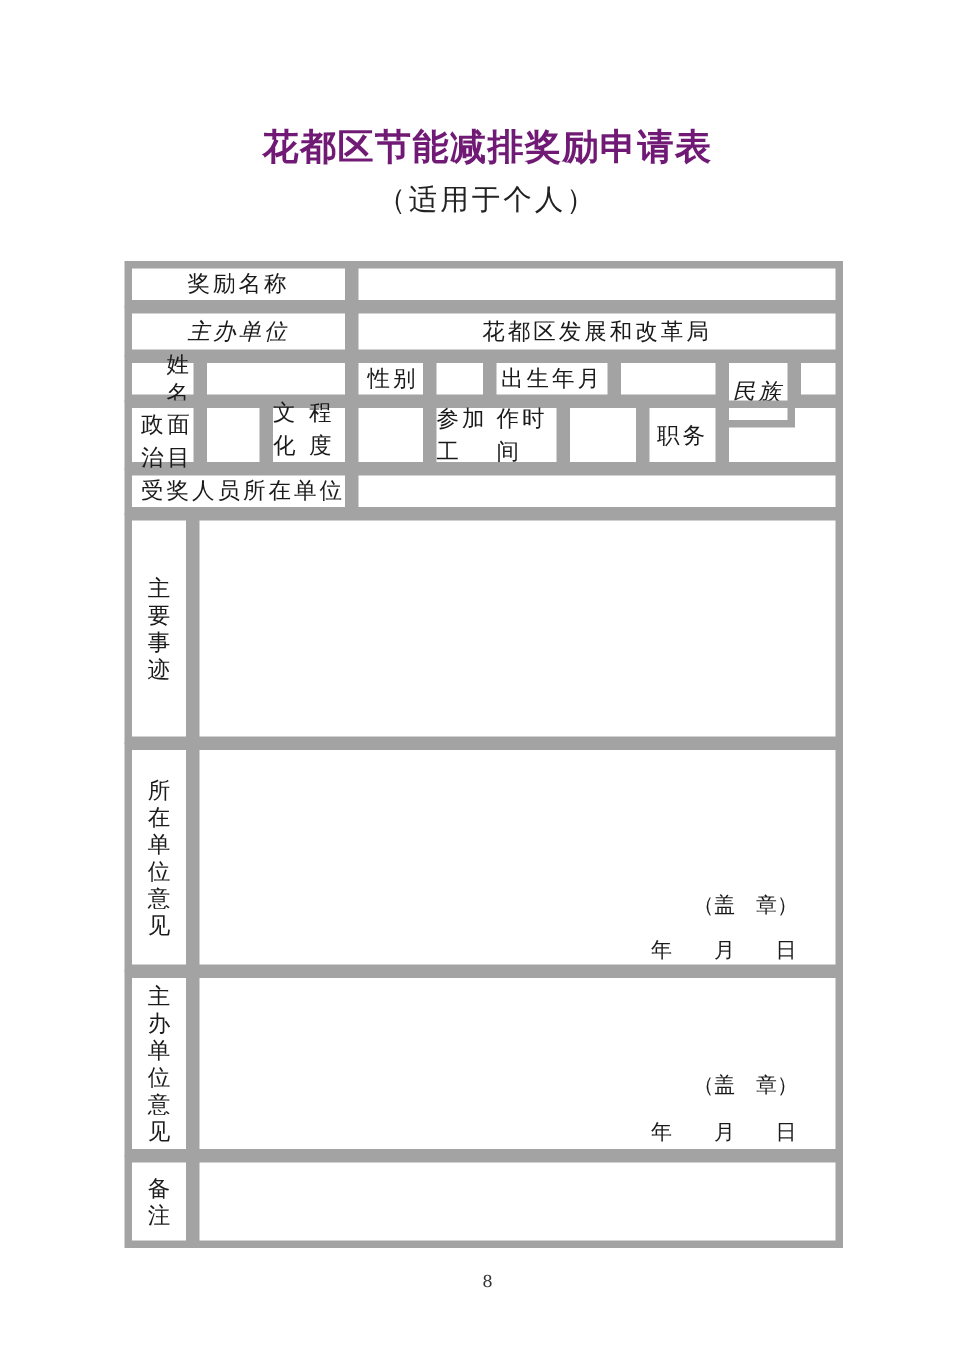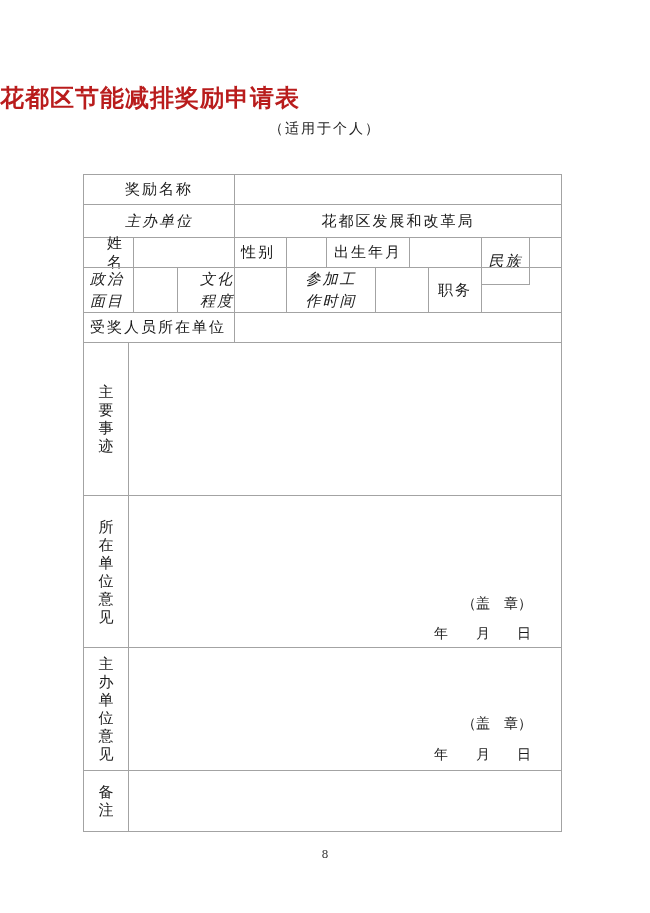--- a/index.html
+++ b/index.html
@@ -2,35 +2,35 @@
 <html><head>
 <meta charset="utf-8">
 <style>
   html, body { margin: 0; padding: 0; }
   body {
     width: 650px; height: 913px; background: #ffffff; position: relative;
     font-family: "DejaVu Serif", "Liberation Serif", serif; color: #1a1a1a;
     overflow: hidden;
   }
   .title {
-    position: absolute; left: 0; width: 650px; top: 82px; text-align: left;
+    position: absolute; left: 0; width: 650px; top: 82px; text-align: center;
     font-family: "DejaVu Sans", "Liberation Sans", sans-serif;
-    font-size: 24px; font-weight: bold; letter-spacing: 1px; color: #b91c1c;
+    font-size: 24px; font-weight: bold; letter-spacing: 1px; color: #701a75;
   }
   .subtitle {
     position: absolute; left: 0; width: 650px; top: 120px; text-align: center;
-    font-size: 14px; letter-spacing: 2px; color: #222;
+    font-size: 19px; letter-spacing: 2px; color: #222;
   }
   .cell {
-    position: absolute; box-sizing: border-box; border: 1px solid #a3a3a3;
+    position: absolute; box-sizing: border-box; border: 5px solid #a3a3a3;
     display: flex; align-items: center; font-size: 15px; letter-spacing: 2px;
   }
   .c { justify-content: center; }
   .l { justify-content: flex-start; padding-left: 6px; }
-  .two { flex-direction: column; line-height: 22px; font-style: italic; }
+  .two { flex-direction: row; line-height: 22px; }
   .vert { flex-direction: column; justify-content: center; align-items: center; line-height: 18px; letter-spacing: 0; }
   .vert span { display: block; }
   .seal { position: absolute; font-size: 14px; letter-spacing: 0; }
   .pageno { position: absolute; left: 0; width: 650px; top: 848px; text-align: center; font-size: 11px; color: #333; }
 </style>
 </head>
 <body>
 
 <div class="title">花都区节能减排奖励申请表</div>
 <div class="subtitle">（适用于个人）</div>

